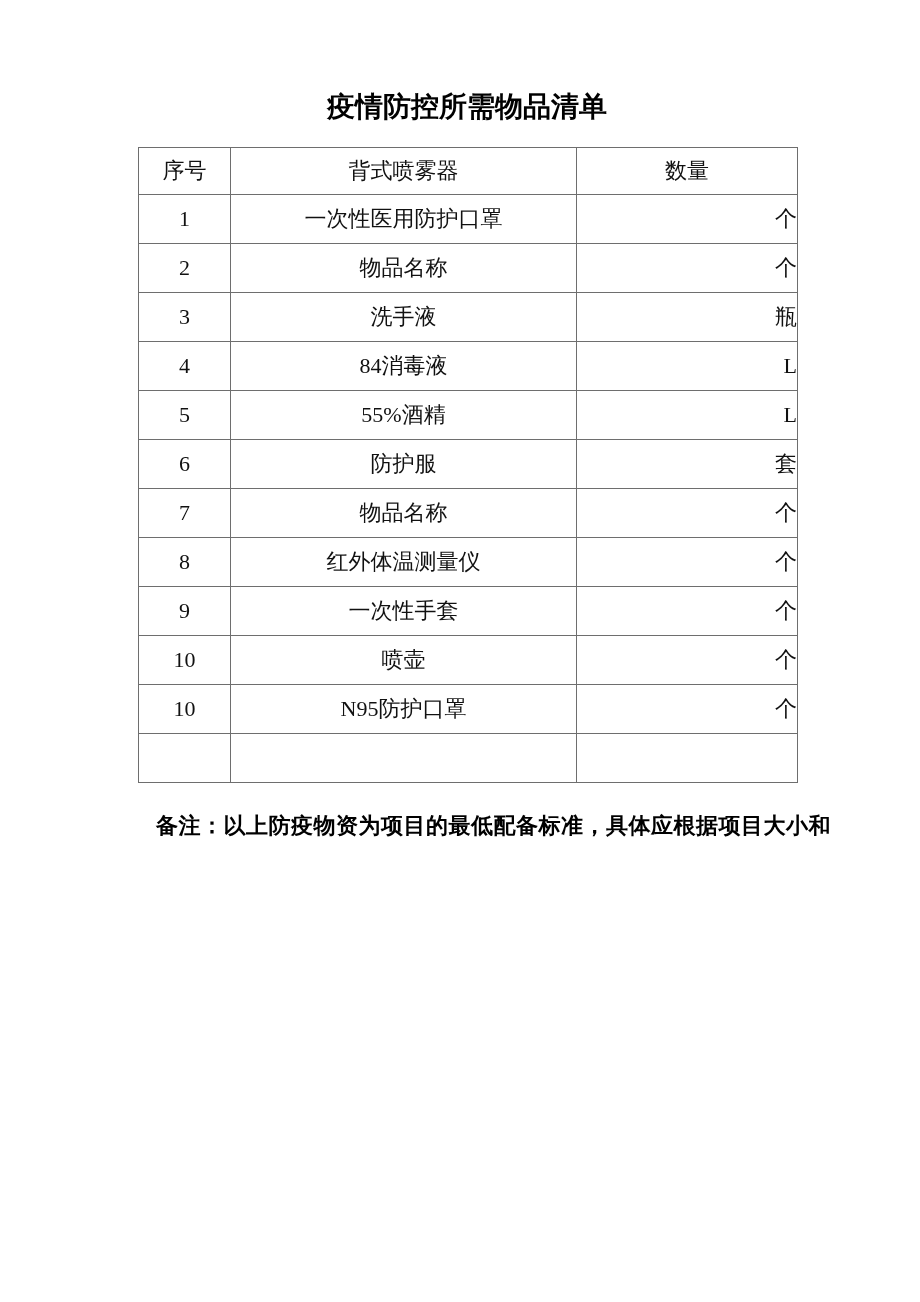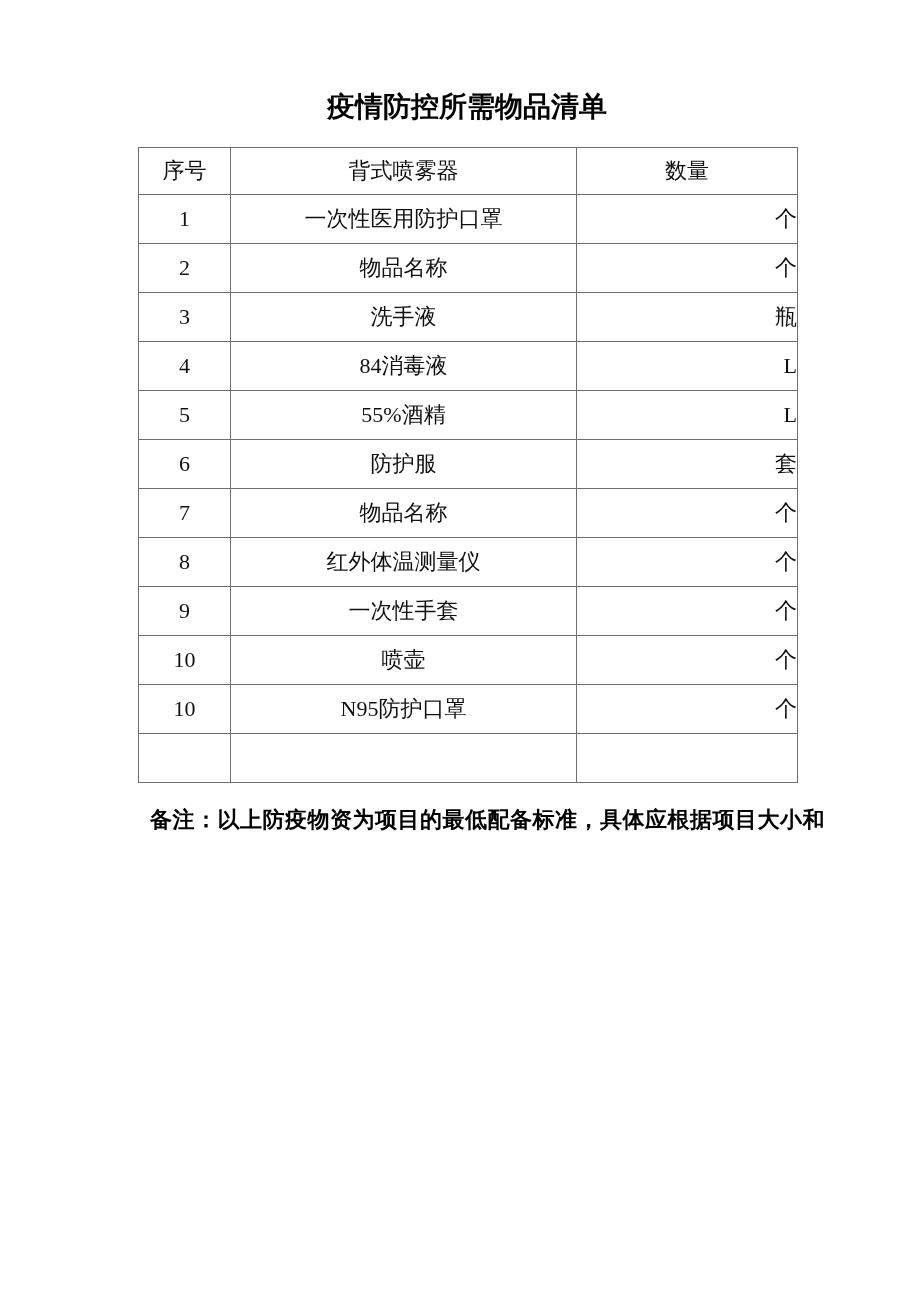--- a/index.html
+++ b/index.html
@@ -63,21 +63,21 @@
   td.c-index { width: 91px;  text-align: center; }
   td.c-name  { width: 345px; text-align: center; margin-top: 12px; }
   td.c-qty   { width: 220px; text-align: right; padding-right: 9px; }
   th.h-index { width: 91px; }
   th.h-name  { width: 345px; }
   th.h-qty   { width: 220px; }
   .note {
     margin-top: 7px;
   }
   .note-line {
-    margin: 12px;
+    margin: 18px;
     font-size: 22px;
     line-height: 50px;
     font-weight: bold;
     color: #000000;
     letter-spacing: 0.5px;
     font-family: "DejaVu Sans", sans-serif;
     white-space: nowrap;
   }
 </style>
 </head>

